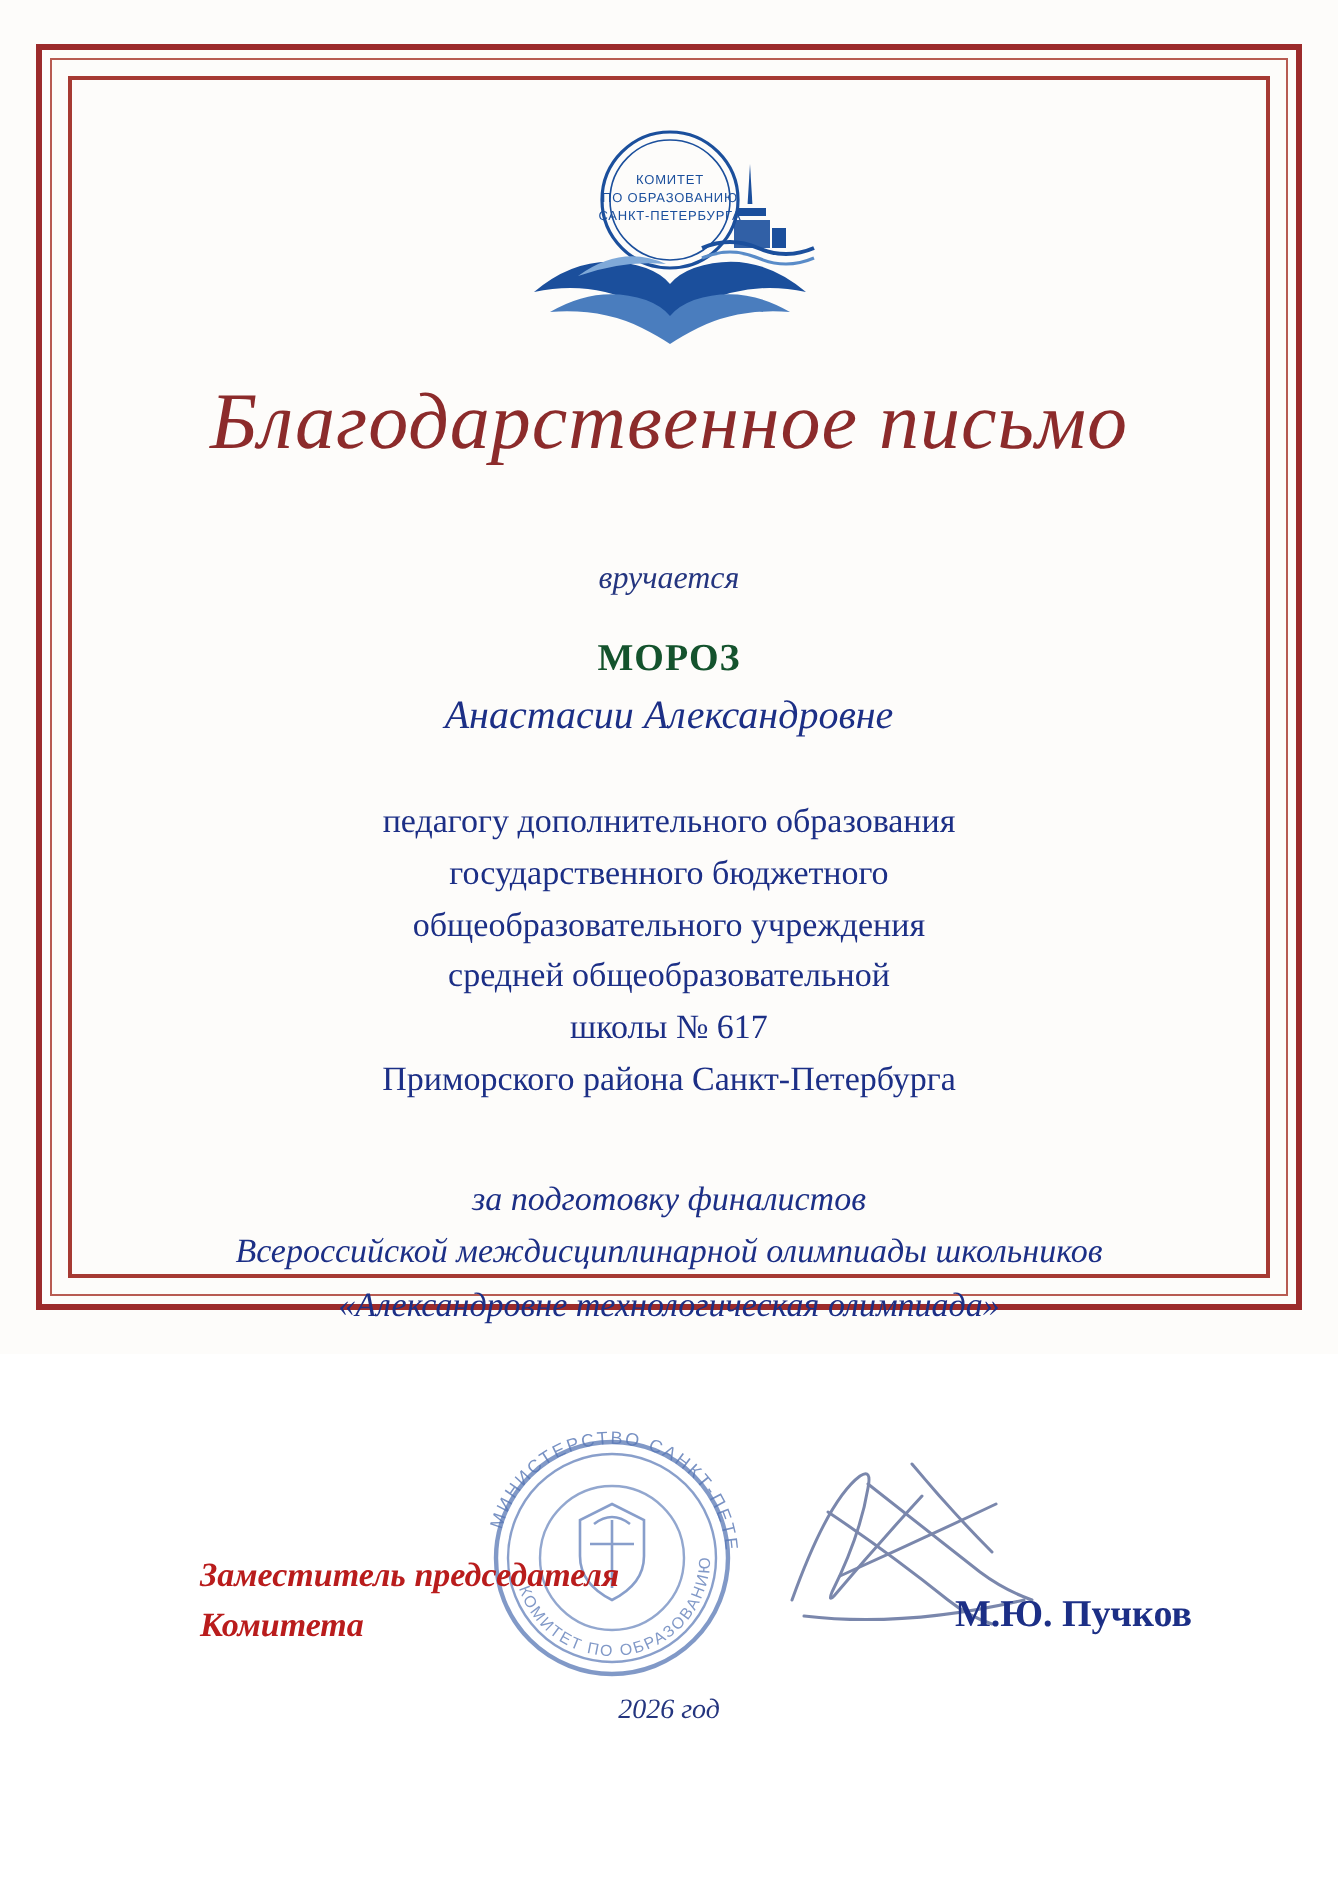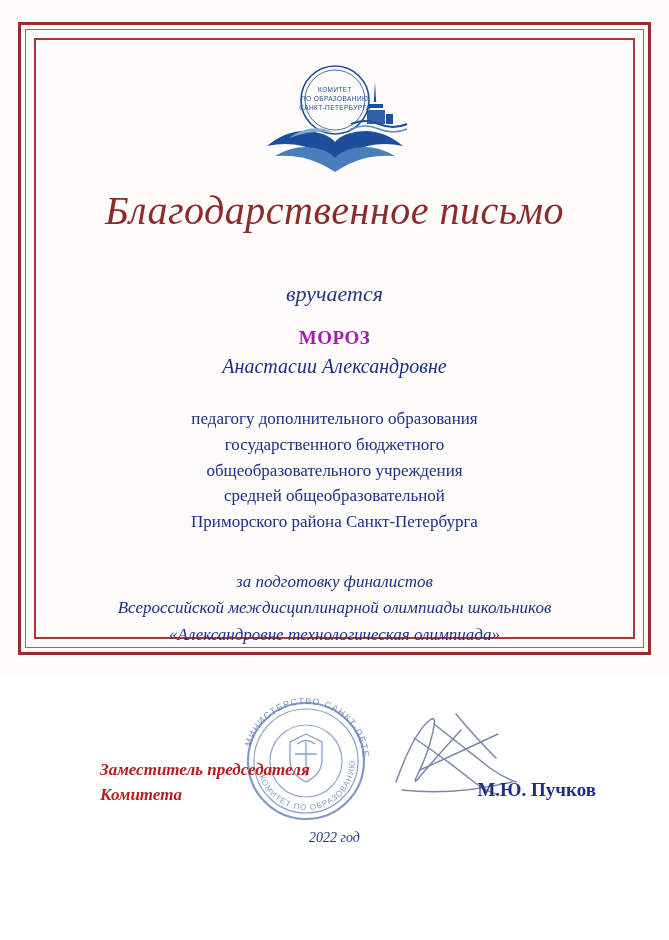--- a/index.html
+++ b/index.html
@@ -79,29 +79,29 @@
     font-style: italic;
     font-size: 40px;
     color: #8c2b2b;
     letter-spacing: 0.5px;
     line-height: 1.1;
   }
 
   .awarded-to {
     margin-top: 48px;
     font-style: italic;
-    font-size: 22px;
+    font-size: 16px;
     color: #24357f;
   }
 
   .recipient-surname {
     margin-top: 20px;
     font-size: 19px;
     font-weight: bold;
-    color: #a21caf;
+    color: #14532d;
     letter-spacing: 0.5px;
   }
   .recipient-name {
     margin-top: 6px;
     font-style: italic;
     font-size: 20px;
     color: #1c2f86;
   }
 
   .position-block {
@@ -214,20 +214,21 @@
     <div class="awarded-to">вручается</div>
 
     <div class="recipient-surname">МОРОЗ</div>
     <div class="recipient-name">Анастасии Александровне</div>
 
     <div class="position-block">
       <div>педагогу дополнительного образования</div>
       <div>государственного бюджетного</div>
       <div>общеобразовательного учреждения</div>
       <div>средней общеобразовательной</div>
+      <div>школы № 617</div>
       <div>Приморского района Санкт-Петербурга</div>
     </div>
 
     <div class="reason-block">
       <div>за подготовку финалистов</div>
       <div>Всероссийской междисциплинарной олимпиады школьников</div>
       <div>«Александровне технологическая олимпиада»</div>
     </div>
 
     <div class="sign-area">
@@ -265,17 +266,17 @@
         </g>
       </svg>
 
       <div class="sign-left">
         <div>Заместитель председателя</div>
         <div>Комитета</div>
       </div>
 
       <div class="sign-right">М.Ю. Пучков</div>
 
-      <div class="year">2022 год</div>
+      <div class="year">2026 год</div>
     </div>
 
   </div>
 </div>
 
 </body></html>

